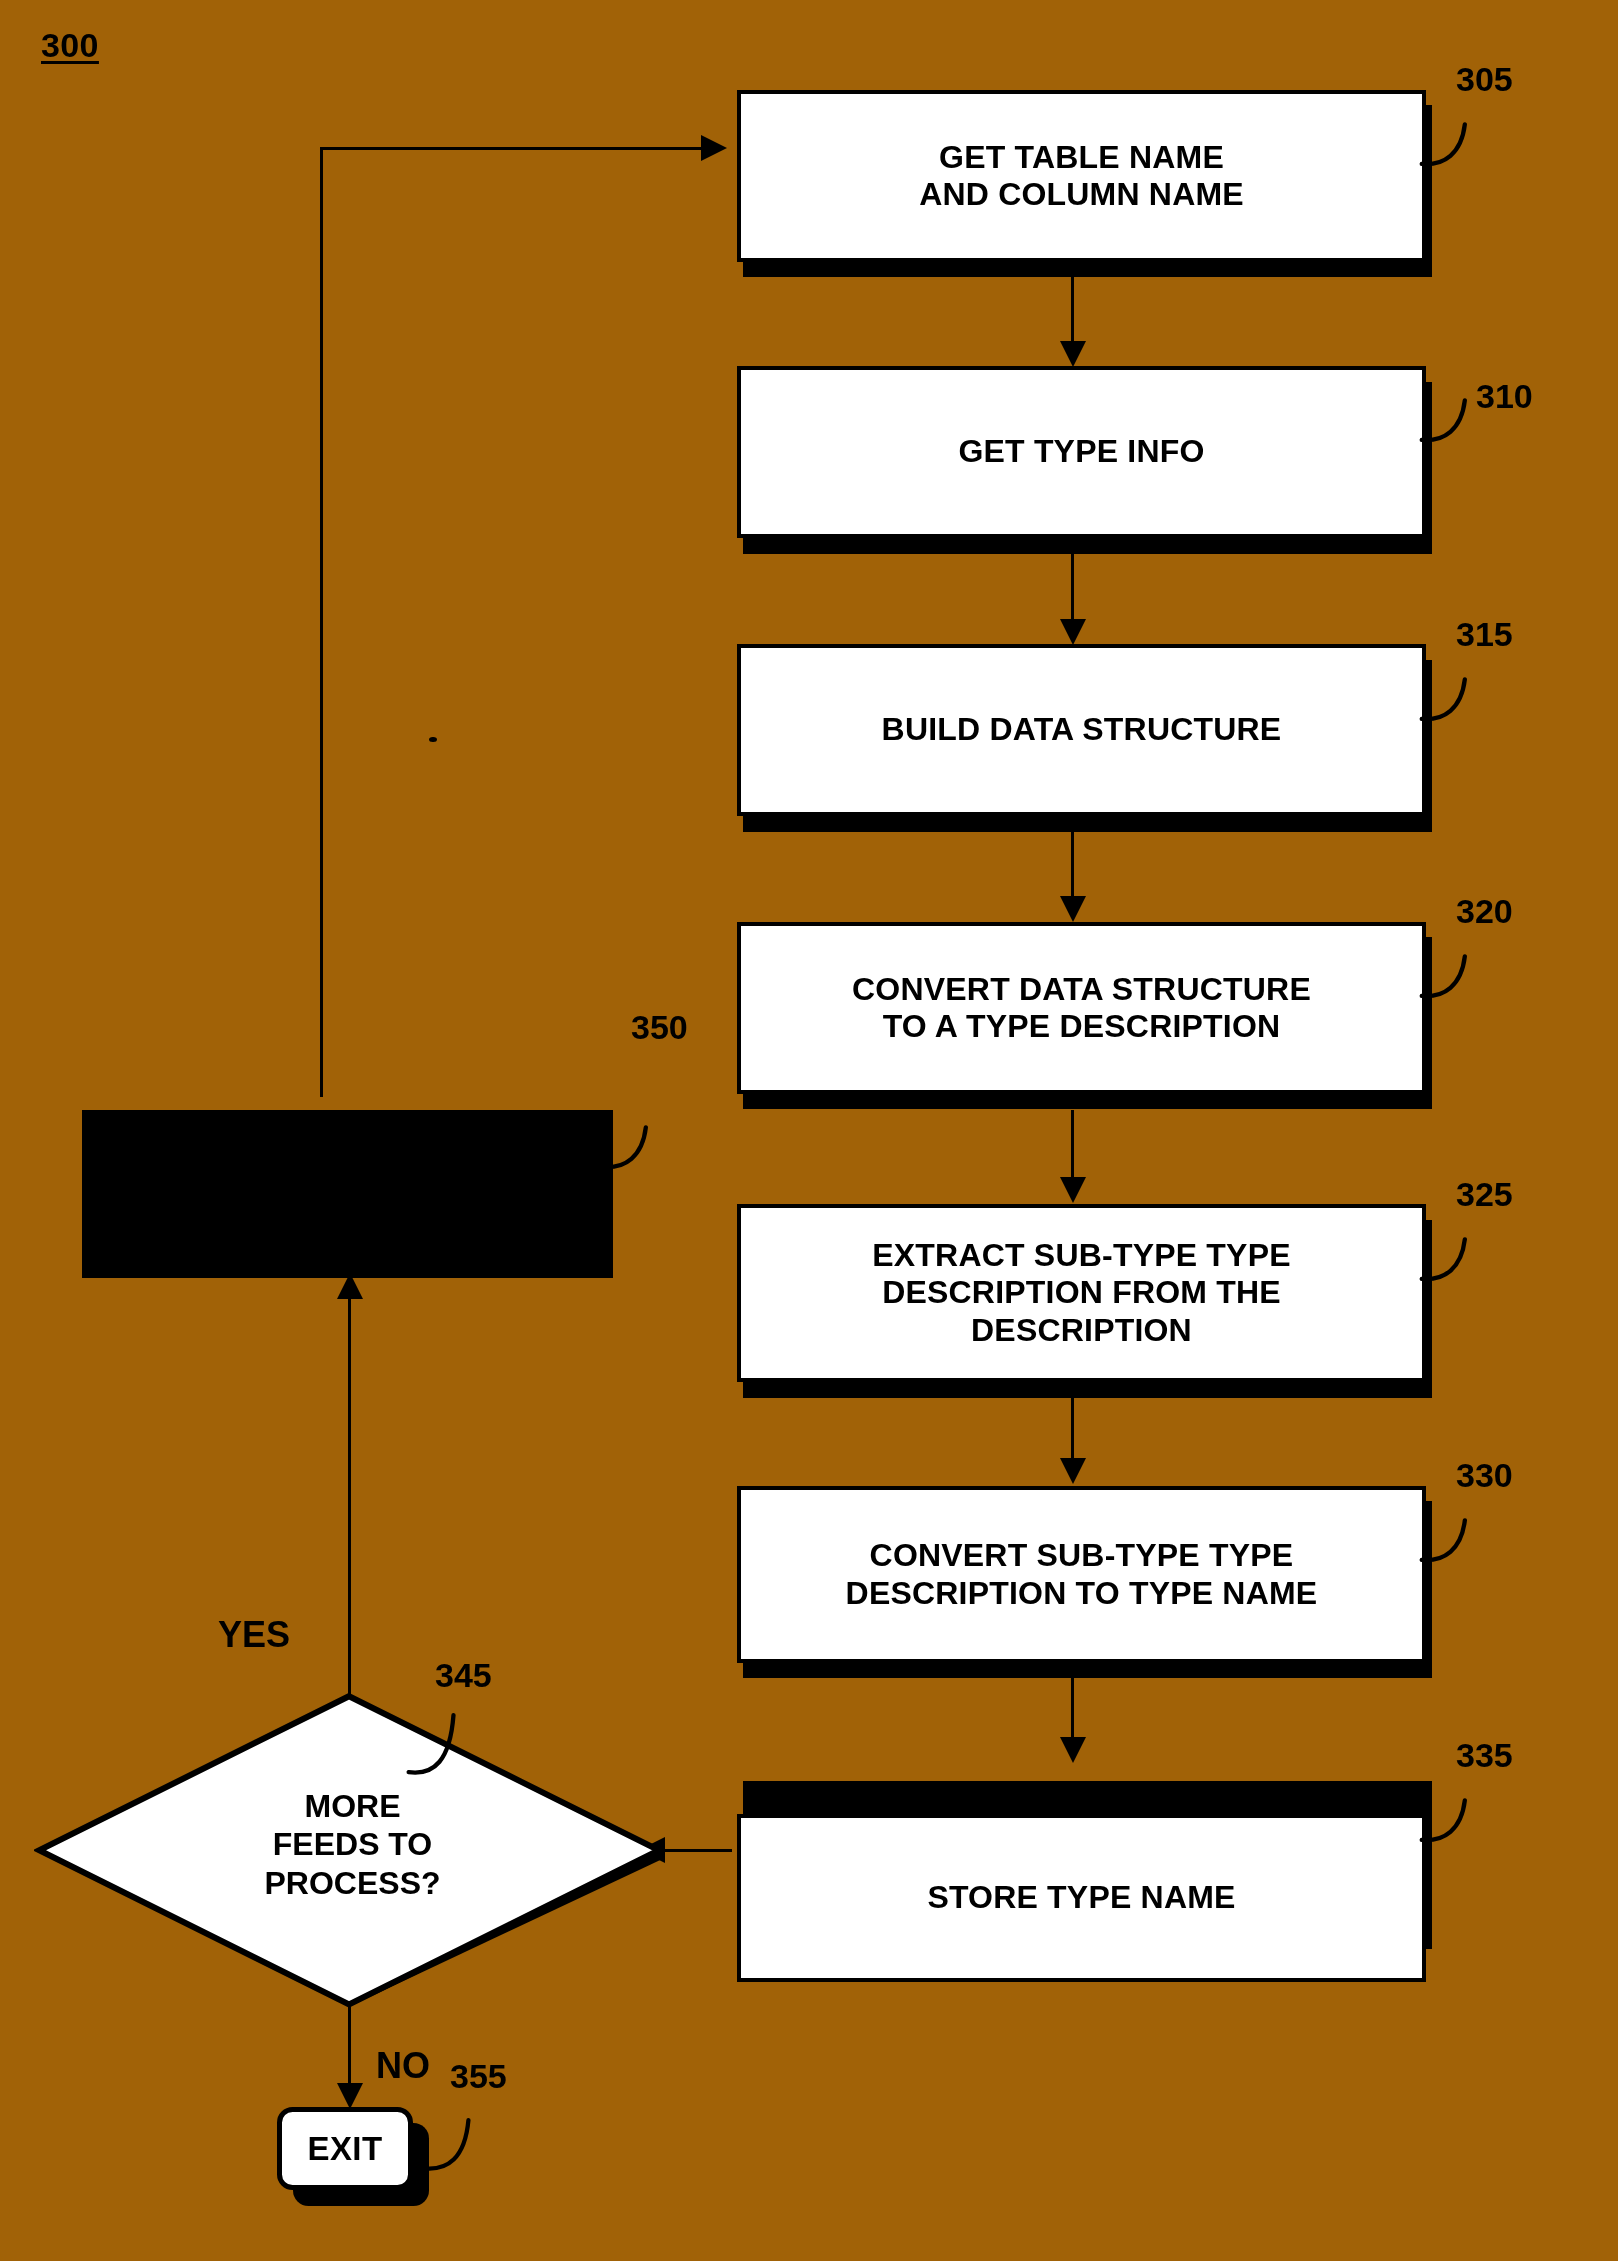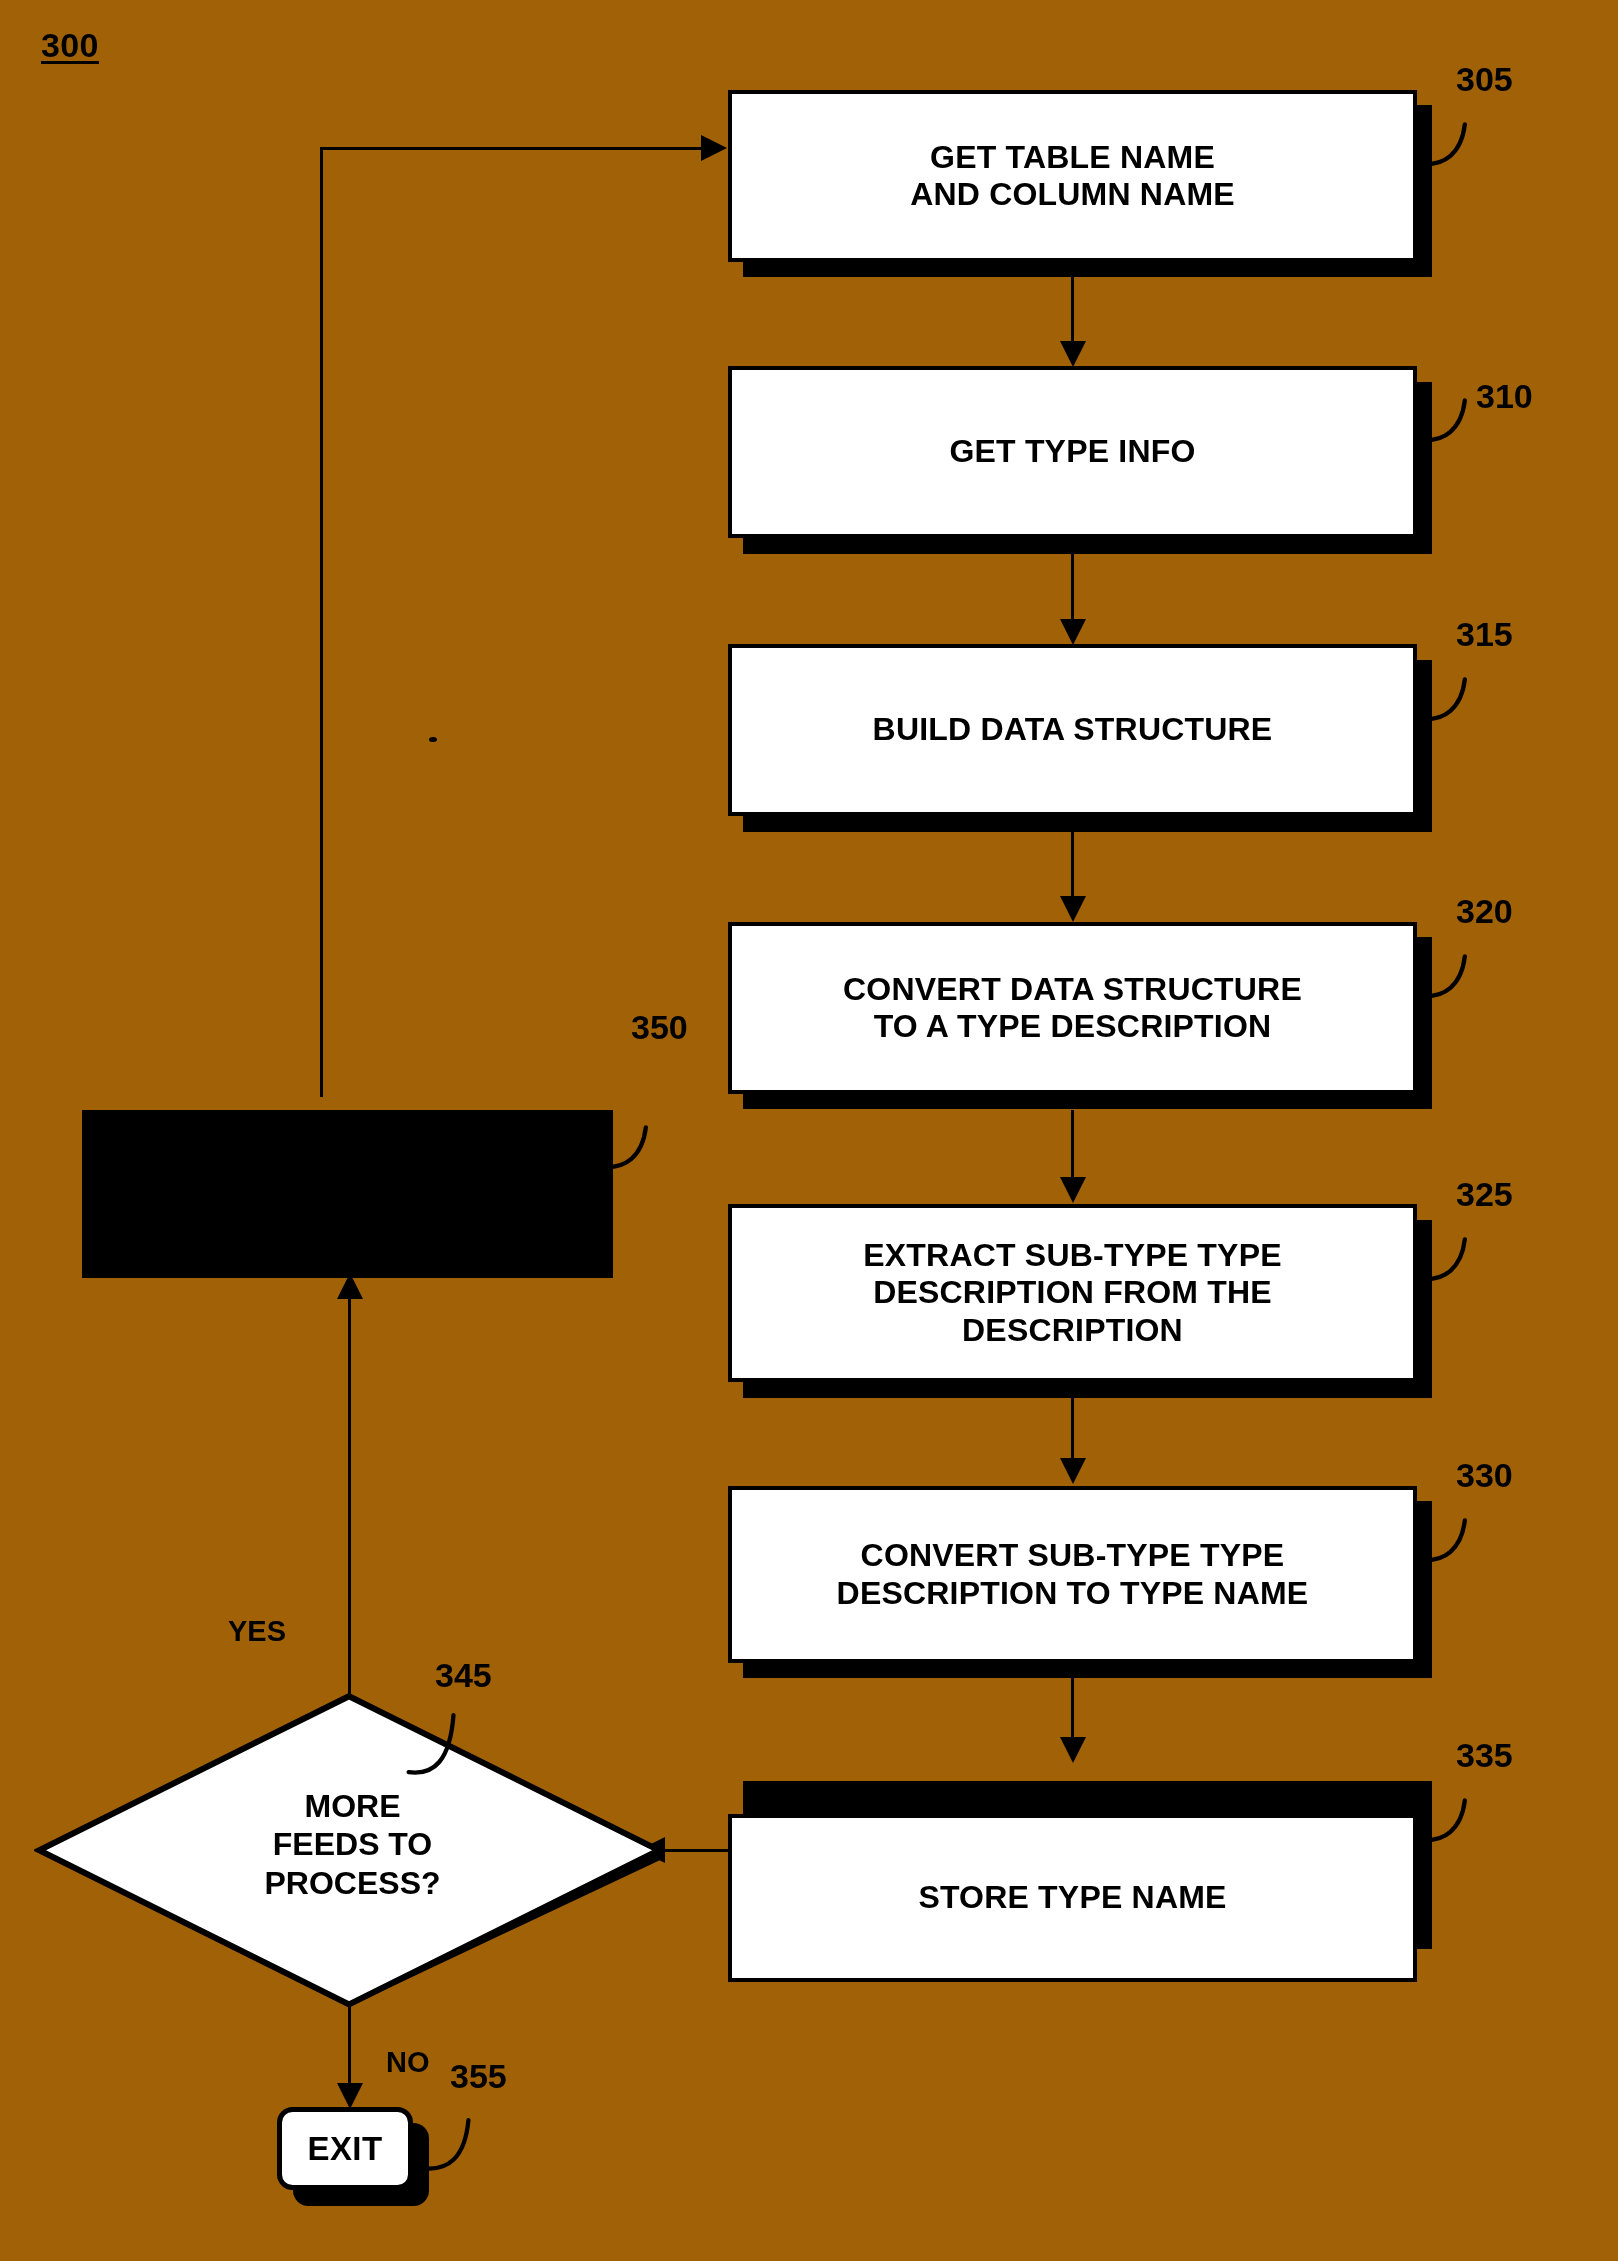--- a/index.html
+++ b/index.html
@@ -36,38 +36,38 @@
     font-size:34px;
     color:#000;
     white-space:nowrap;
     line-height:1;
   }
 
   
   .branch-label{
     position:absolute;
     font-weight:bold;
-    font-size:29px;
+    font-size:36px;
     color:#000;
     white-space:nowrap;
     line-height:1;
-    margin-left:10px;
   }
 
   
   .proc{
     position:absolute;
     box-sizing:border-box;
     border:4.3px solid #000;
     background:#ffffff;
     display:flex;
     align-items:center;
     justify-content:center;
     text-align:center;
     z-index:3;
+    margin-left:9px;
   }
   .proc .txt{
     font-weight:bold;
     font-size:32px;
     line-height:1.16;
     color:#000;
     letter-spacing:0.2px;
     padding:0 10.3px;
     white-space:pre-line;
   }

